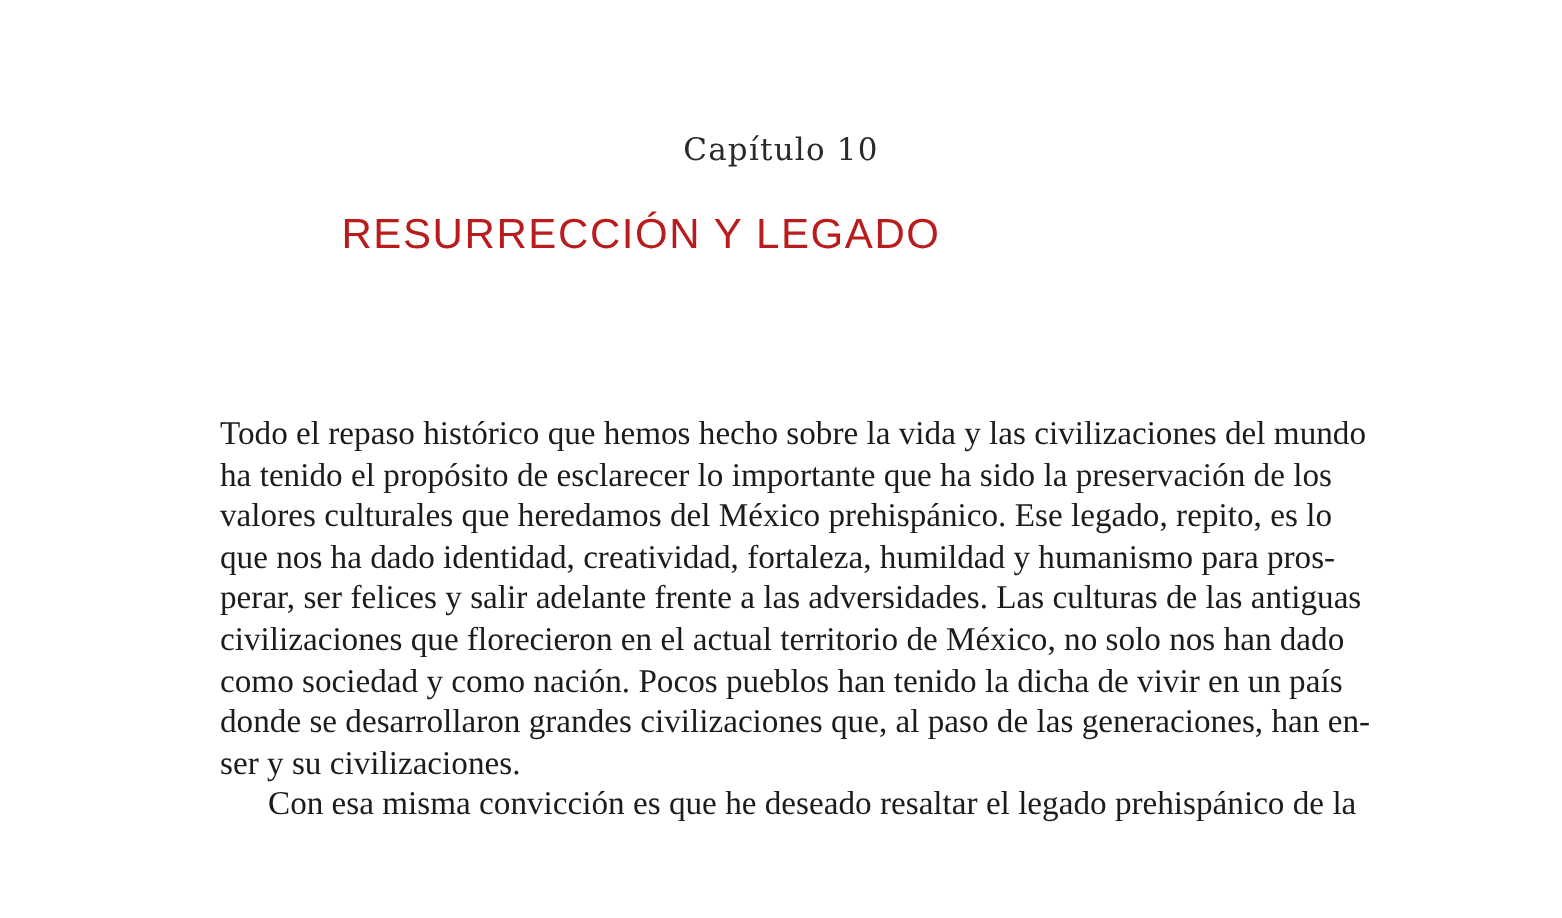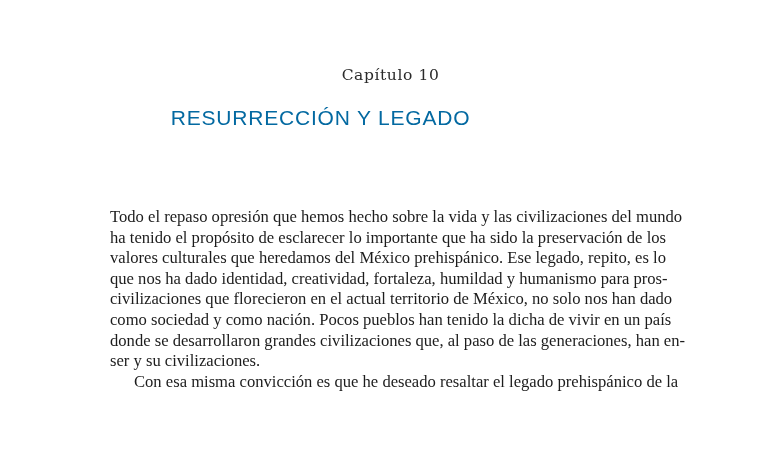--- a/index.html
+++ b/index.html
@@ -34,21 +34,21 @@
     letter-spacing: 0.6px;
   }
   .chapter-title {
     position: absolute;
     top: 106px;
     left: 0;
     width: 641px;
     text-align: center;
     font-family: "Liberation Sans", sans-serif;
     font-size: 21px;
-    color: #0369a1;
+    color: #b91c1c;
     letter-spacing: 0.8px;
   }
   .body-text {
     position: absolute;
     top: 207px;
     left: 110px;
     width: 556px;
     font-family: "Liberation Serif", serif;
     font-size: 16.6px;
     line-height: 20.6px;
@@ -70,24 +70,25 @@
 </style>
 </head>
 <body>
 
 <div class="page">
   <div class="chapter-label">Capítulo 10</div>
   <div class="chapter-title">RESURRECCIÓN Y LEGADO</div>
 
   <div class="body-text">
     <div>
-      <span class="line">Todo el repaso opresión que hemos hecho sobre la vida y las civilizaciones del mundo</span>
+      <span class="line">Todo el repaso histórico que hemos hecho sobre la vida y las civilizaciones del mundo</span>
       <span class="line">ha tenido el propósito de esclarecer lo importante que ha sido la preservación de los</span>
       <span class="line">valores culturales que heredamos del México prehispánico. Ese legado, repito, es lo</span>
       <span class="line">que nos ha dado identidad, creatividad, fortaleza, humildad y humanismo para pros-</span>
+      <span class="line">perar, ser felices y salir adelante frente a las adversidades. Las culturas de las antiguas</span>
       <span class="line">civilizaciones que florecieron en el actual territorio de México, no solo nos han dado</span>
       <span class="line">como sociedad y como nación. Pocos pueblos han tenido la dicha de vivir en un país</span>
       <span class="line">donde se desarrollaron grandes civilizaciones que, al paso de las generaciones, han en-</span>
       <span class="line last">ser y su civilizaciones.</span>
     </div>
     <div>
       <span class="line indent">Con esa misma convicción es que he deseado resaltar el legado prehispánico de la</span>
     </div>
   </div>
 </div>

